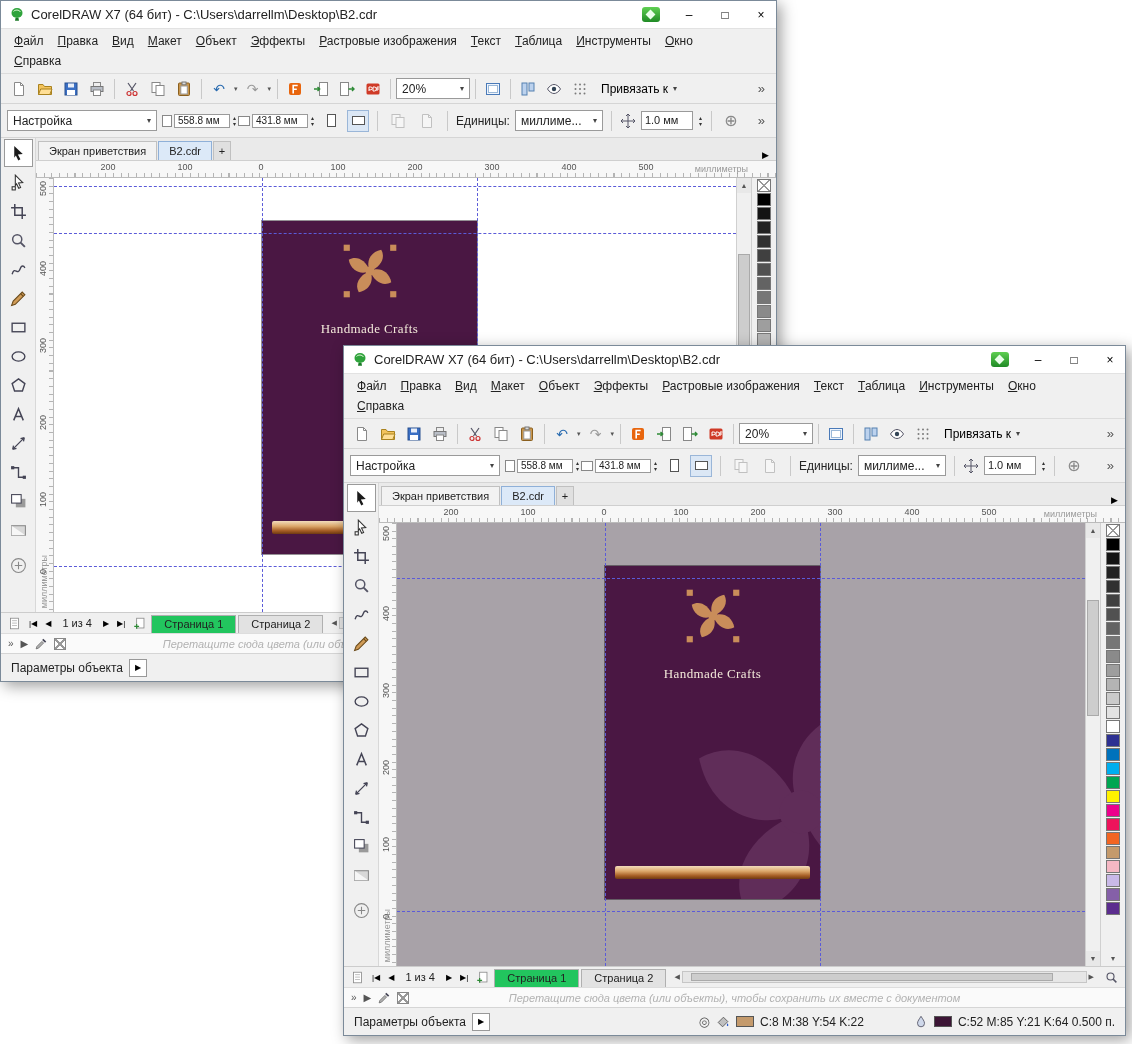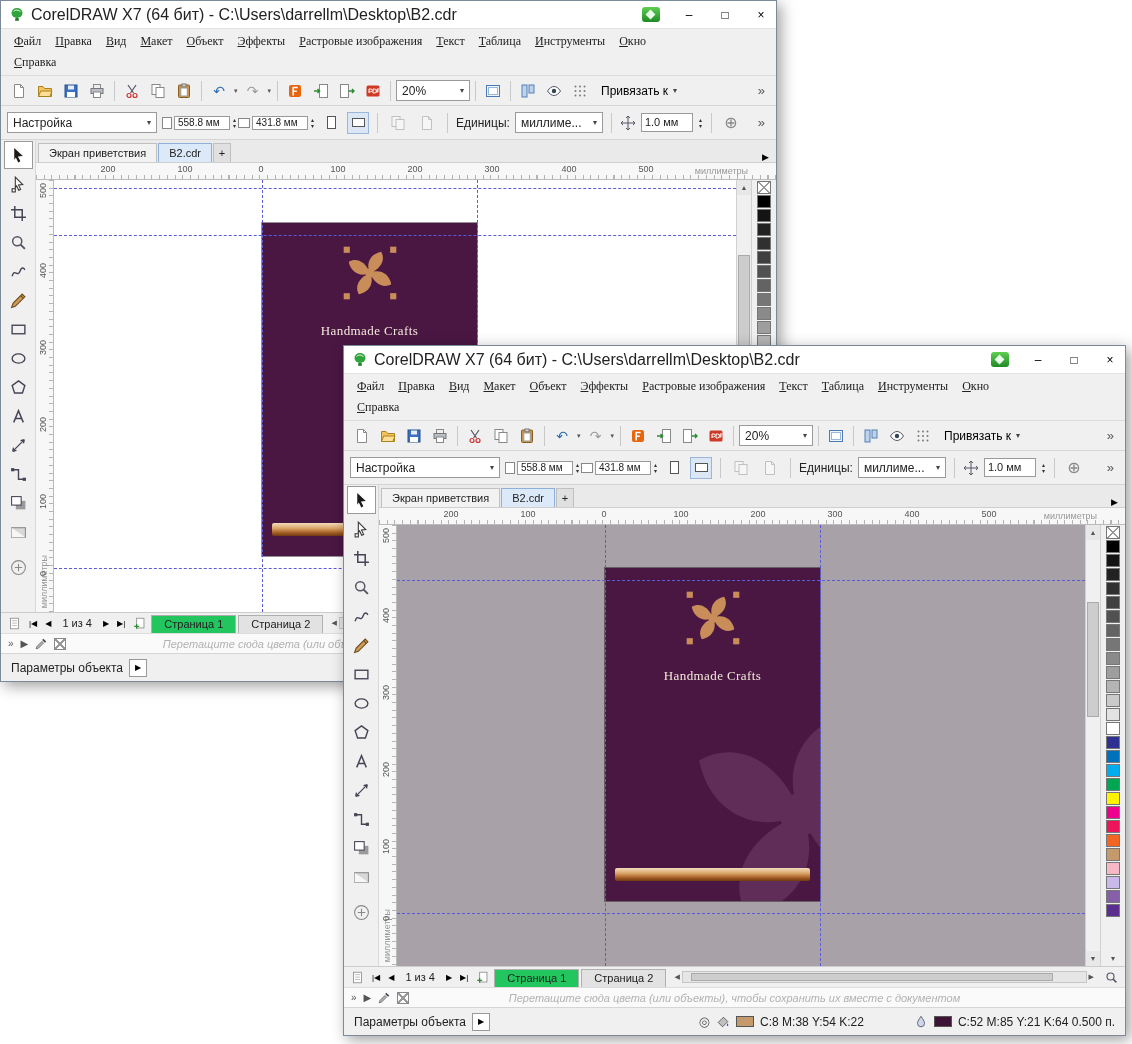--- a/index.html
+++ b/index.html
@@ -12,28 +12,28 @@
   #stage { position:absolute; inset:0; }
 
   .win { position:absolute; display:flex; flex-direction:column; background:#f0f0f0;
          border:1px solid #7b8a99; box-shadow:4px 4px 14px rgba(0,0,0,.38); overflow:hidden; }
   .win--back  { left:0px;   top:0px;   width:777px; height:682px; z-index:1; }
   .win--front { left:343px; top:345px; width:783px; height:691px; z-index:2; }
 
   
   .titlebar { height:27px; flex:0 0 auto; background:#fff; display:flex; align-items:center; gap:6px; padding-left:8px; }
   .appicon { width:16px; height:16px; flex:0 0 auto; }
-  .title { flex:1 1 auto; white-space:nowrap; overflow:hidden; font-size:16px; }
+  .title { flex:1 1 auto; white-space:nowrap; overflow:hidden; font-size:13px; }
   .overlay-badge { width:18px; height:15px; border-radius:3px; background:linear-gradient(#5fcf52,#1f8a25); position:relative; margin-right:8px; flex:0 0 auto;}
   .overlay-badge::after { content:""; position:absolute; left:5px; top:4px; width:7px; height:7px; background:#eaffea; transform:rotate(45deg); }
   .wbtn { width:30px; height:23px; border:none; background:transparent; font-size:12px; line-height:1; padding:0; }
 
   
   .menubar { display:flex; flex-wrap:wrap; padding:2px 6px; background:#f0f0f0; border-top:1px solid #e2e2e2; }
-  .menu-item { padding:3px 7px; white-space:nowrap;font-family:Liberation Serif, serif; }
+  .menu-item { padding:3px 7px; white-space:nowrap; }
   .menu-item::first-letter { text-decoration:underline; }
   .mb-break { flex-basis:100%; height:0; }
 
   
   .toolbar { height:31px; flex:0 0 auto; display:flex; align-items:center; gap:2px; padding:2px 6px;
              border-top:1px solid #dcdcdc; border-bottom:1px solid #d5d5d5; }
   .tbtn { width:24px; height:24px; display:flex; align-items:center; justify-content:center; border:1px solid transparent; background:transparent; padding:0; flex:0 0 auto; }
   .ic { width:16px; height:16px; display:block; }
   .tsep { width:1px; height:20px; background:#c9c9c9; margin:0 3px; flex:0 0 auto; }
   .glyph-ic { font-size:14px; line-height:1; color:#2b6cb0; }

